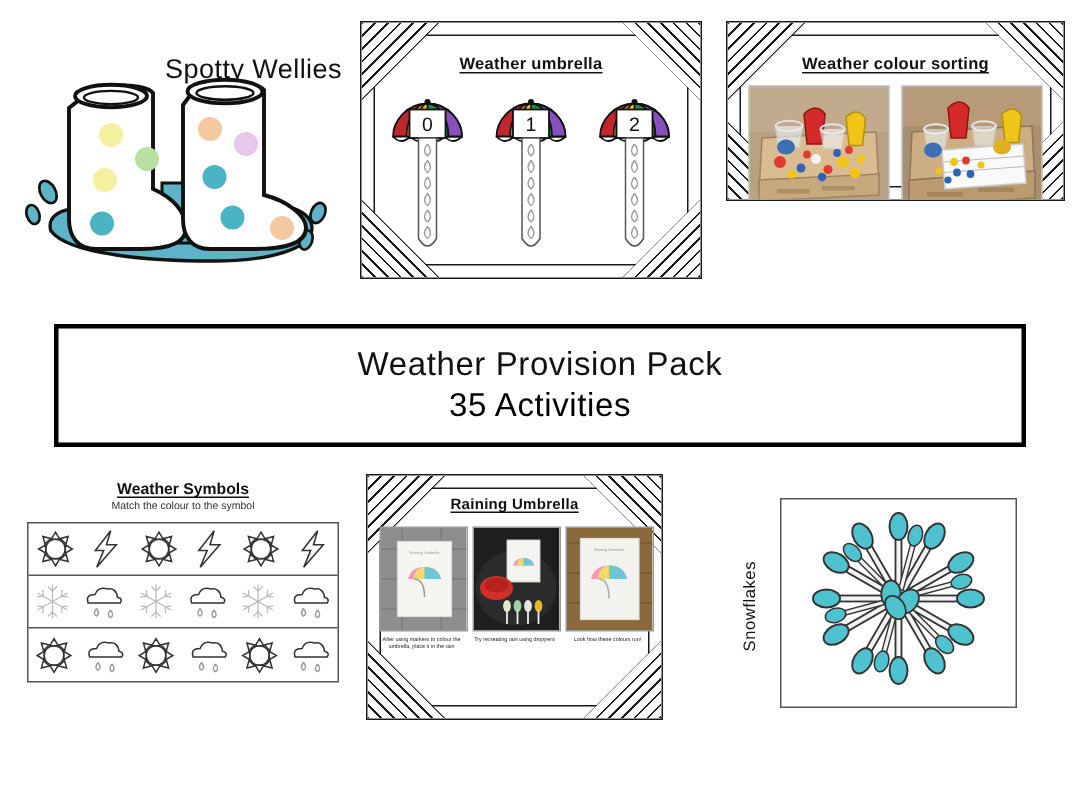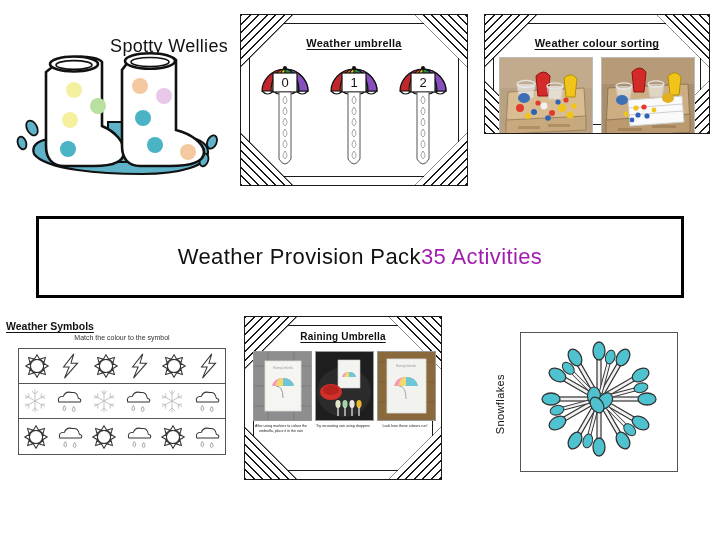--- a/index.html
+++ b/index.html
@@ -89,33 +89,34 @@
 
   
   #banner {
     position: absolute;
     left: 36px; top: 216px;
     width: 648px; height: 82px;
     border: 3.5px solid #000;
     background: #fff;
     box-sizing: border-box;
     display: flex;
+    flex-direction: column;
     align-items: center;
     justify-content: center;
   }
   #banner .line1 {
     font-size: 22px;
     letter-spacing: .4px;
     color: #111;
     line-height: 1.22;
   }
   #banner .line2 {
     font-size: 22px;
     letter-spacing: .4px;
-    color: #a21caf;
+    color: #000000;
     line-height: 1.22;
   }
 
   
   #counting-card { left: 240px; top: 14px; width: 228px; height: 172px; }
   #counting-card .card-title { top: 22px; }
   .umbrella-row {
     position: absolute;
     left: 10px; right: 10px; top: 40px; bottom: 8px;
     display: flex;
@@ -141,21 +142,21 @@
     overflow: hidden;
   }
 
   
   #symbols-panel {
     position: absolute;
     left: 6px; top: 320px;
     width: 232px; height: 170px;
   }
   #symbols-title {
-    text-align: left;
+    text-align: center;
     font-size: 10.5px;
     font-weight: 600;
     text-decoration: underline;
     text-underline-offset: 2px;
     color: #111;
   }
   #symbols-sub {
     text-align: center;
     font-size: 7px;
     color: #333;

